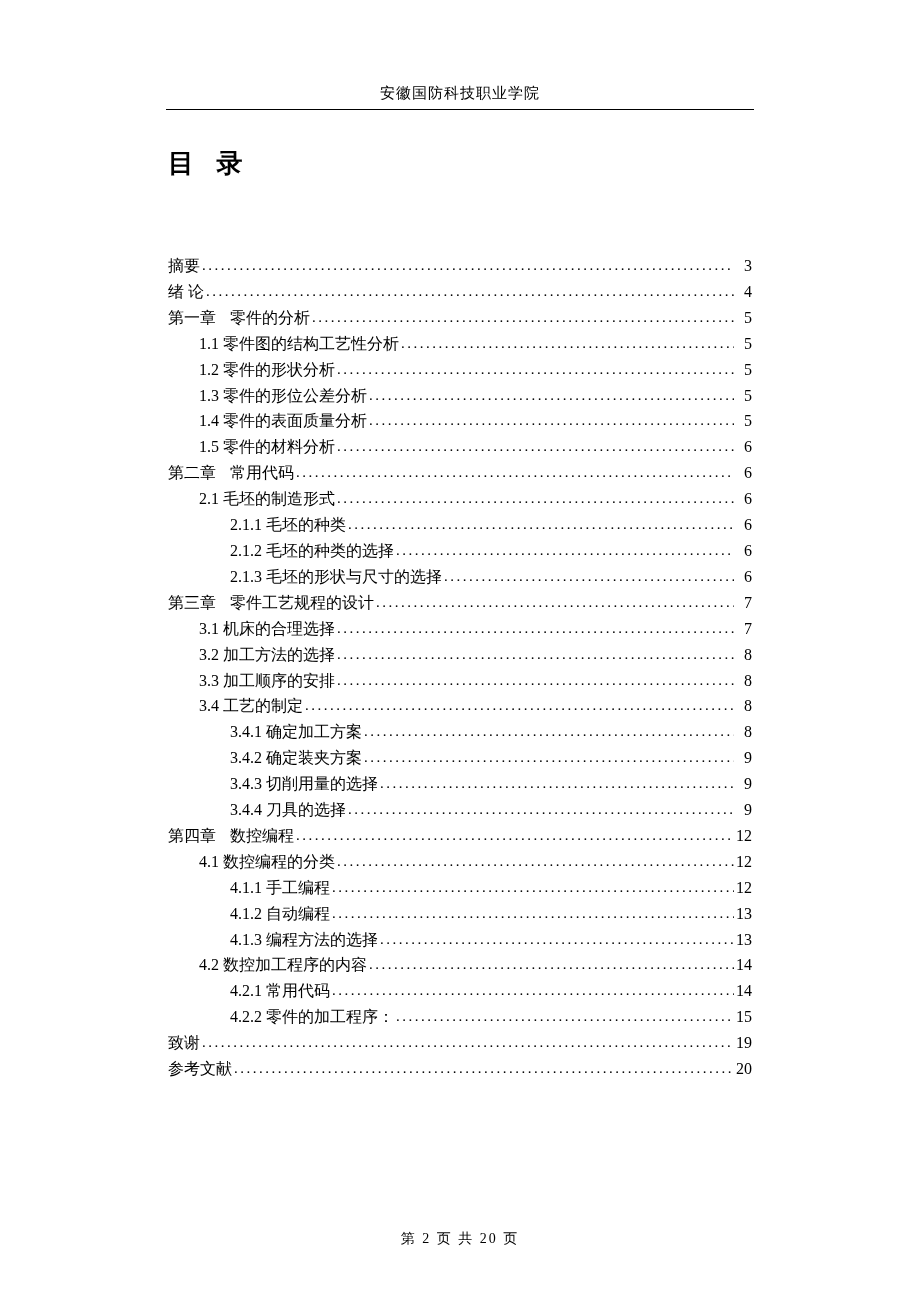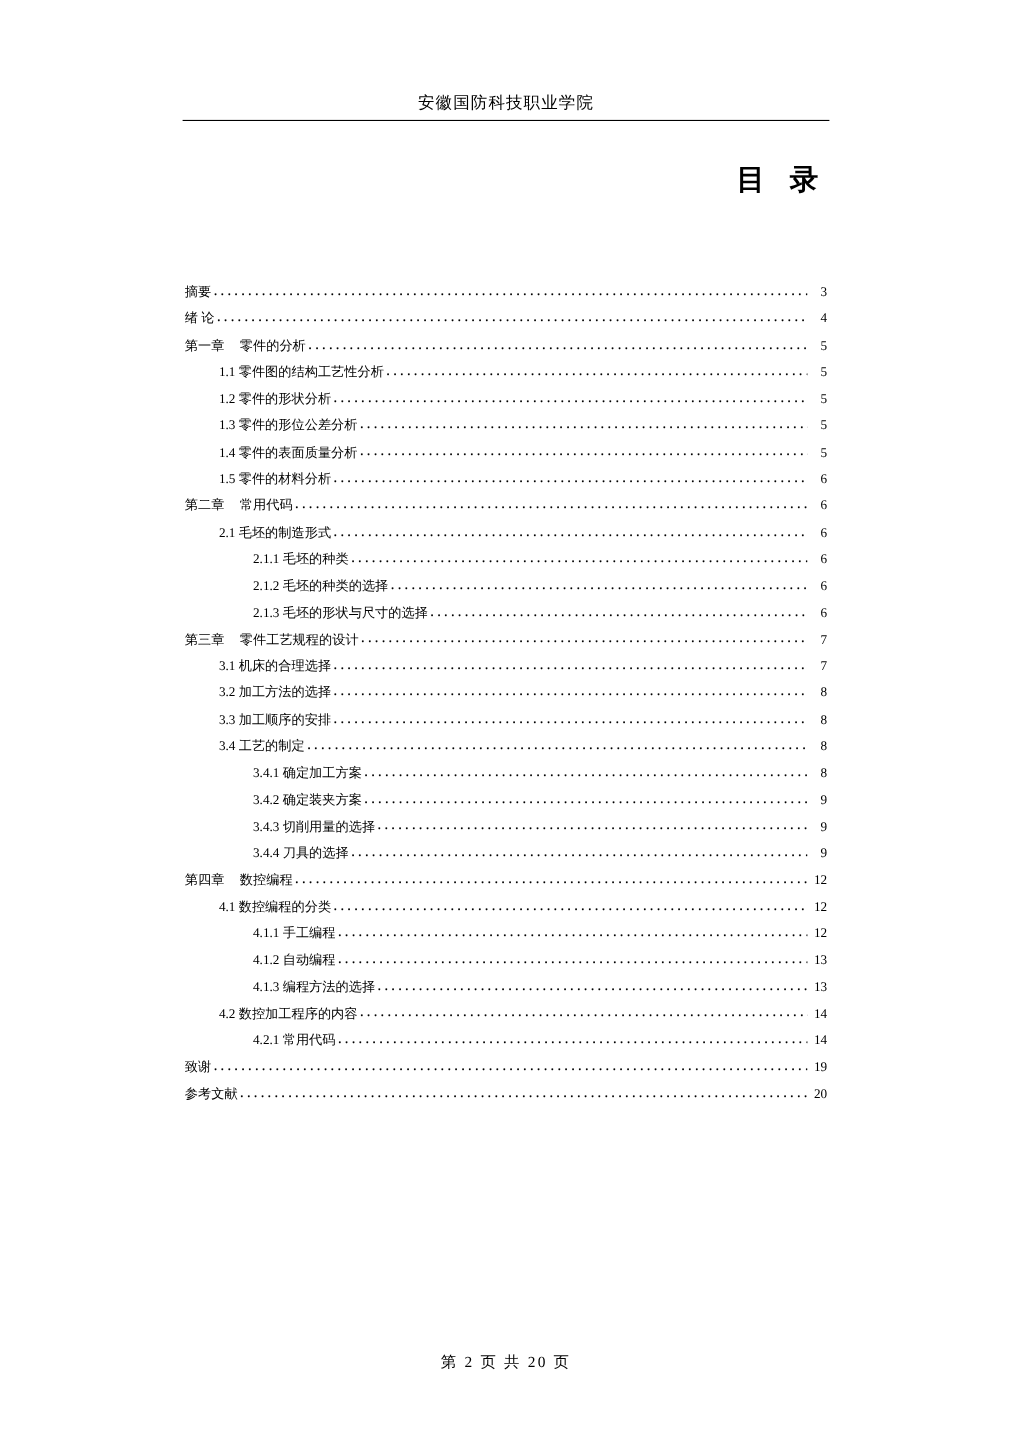--- a/index.html
+++ b/index.html
@@ -20,29 +20,29 @@
       font-size: 15px;
       letter-spacing: 1px;
       padding-bottom: 6px;
     }
     .header-rule {
       border: none;
       border-top: 1.5px solid #000;
       margin: 0 -2px 0 -2px;
     }
     .title {
-      text-align: right;
+      text-align: left;
       font-size: 26px;
       font-weight: bold;
       letter-spacing: 8px;
       margin-top: 36px;
       margin-bottom: 72px;
     }
     .toc {
-      font-size: 12px;
+      font-size: 16px;
       line-height: 1.62;
     }
     .toc-row {
       display: flex;
       align-items: baseline;
       white-space: nowrap;
     }
     .indent-0 { padding-left: 0; }
     .indent-1 { padding-left: 31px; }
     .indent-2 { padding-left: 62px; }
@@ -225,20 +225,25 @@
       <div class="toc-row indent-1">
         <span class="toc-label">4.2 数控加工程序的内容</span>
         <span class="toc-dots"></span>
         <span class="toc-page">14</span>
       </div>
       <div class="toc-row indent-2">
         <span class="toc-label">4.2.1 常用代码</span>
         <span class="toc-dots"></span>
         <span class="toc-page">14</span>
       </div>
+      <div class="toc-row indent-2">
+        <span class="toc-label">4.2.2 零件的加工程序：</span>
+        <span class="toc-dots"></span>
+        <span class="toc-page">15</span>
+      </div>
       <div class="toc-row indent-0">
         <span class="toc-label">致谢</span>
         <span class="toc-dots"></span>
         <span class="toc-page">19</span>
       </div>
       <div class="toc-row indent-0">
         <span class="toc-label">参考文献</span>
         <span class="toc-dots"></span>
         <span class="toc-page">20</span>
       </div>

